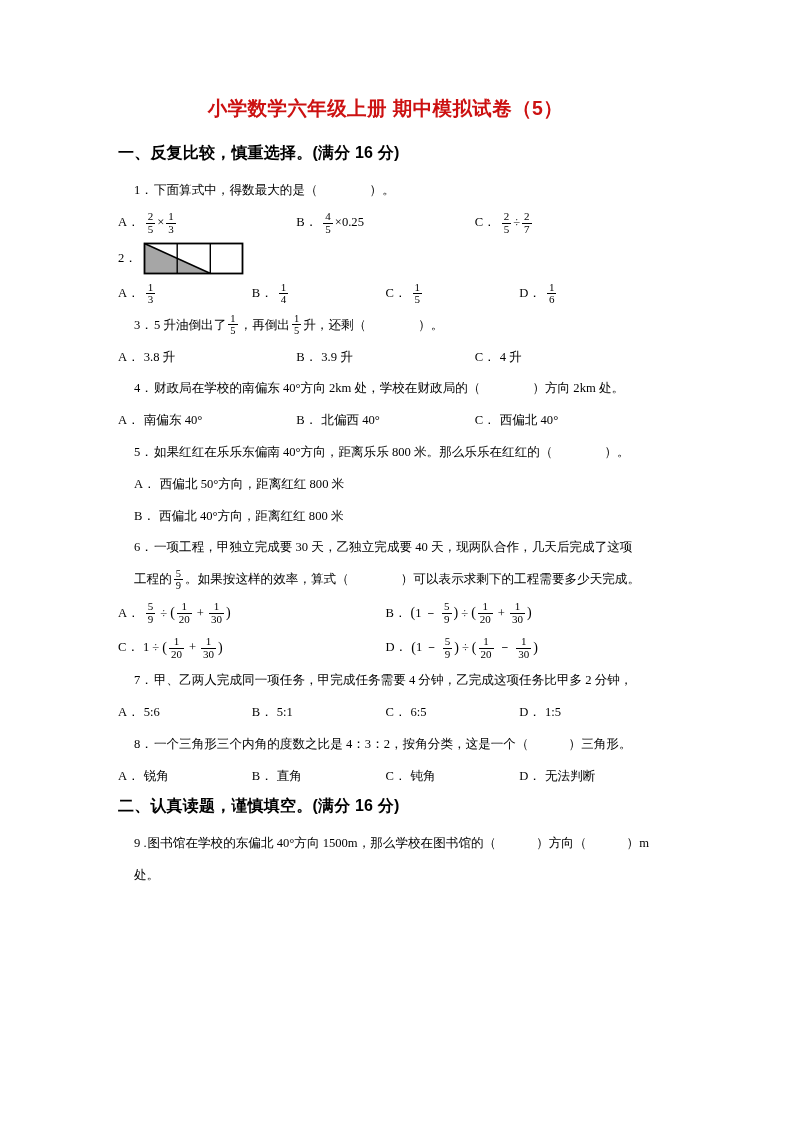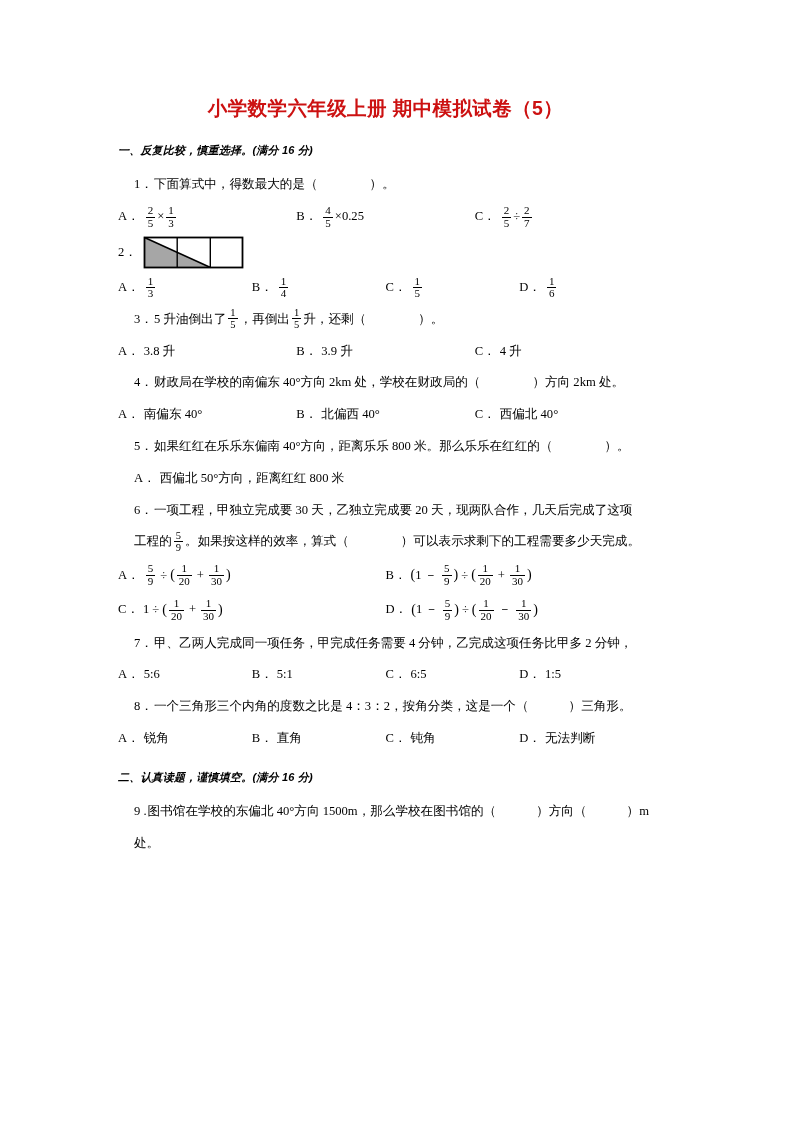--- a/index.html
+++ b/index.html
@@ -29,24 +29,23 @@
     font-weight: bold;
     font-size: 19.5px;
     text-align: center;
     letter-spacing: 0.4px;
     margin: 0 0 22px 0;
     line-height: 1.3;
   }
   .section-head {
     font-family: "Liberation Sans", "DejaVu Sans", sans-serif;
     font-weight: bold;
-    font-size: 11px;
+    font-size: 16px;
     margin: 0 0 14px 0;
     letter-spacing: 0.2px;
-    font-style: italic;
   }
   .q {
     font-size: 12.6px;
     line-height: 2.05;
     margin: 0 0 6px 16px;
     text-align: justify;
   }
   .q .num { margin-right: 1px; }
   .opts {
     display: flex;
@@ -216,23 +215,24 @@
     <div class="opt">
         <span class="opt-label">C．</span>
         <span>西偏北 40°</span>
       </div>
   </div>
 
   <div class="q">
     <span class="num">5．</span><span>如果红红在乐乐东偏南 40°方向，距离乐乐 800 米。那么乐乐在红红的（</span><span class="wide-gap"></span><span>）。</span>
   </div>
   <div class="q"><span class="opt-label">A．</span><span>西偏北 50°方向，距离红红 800 米</span></div>
-
-  <div class="q">
-    <span class="num">6．</span><span>一项工程，甲独立完成要 30 天，乙独立完成要 20 天，现两队合作，几天后完成了这项</span>
+  <div class="q"><span class="opt-label">B．</span><span>西偏北 40°方向，距离红红 800 米</span></div>
+
+  <div class="q">
+    <span class="num">6．</span><span>一项工程，甲独立完成要 30 天，乙独立完成要 40 天，现两队合作，几天后完成了这项</span>
   </div>
   <div class="q">
     <span>工程的</span><span class="frac frac-sm"><span class="n">5</span><span class="d">9</span></span><span>。如果按这样的效率，算式（</span><span class="wide-gap"></span><span>）可以表示求剩下的工程需要多少天完成。</span>
   </div>
   <div class="opts o2">
     <div class="opt">
       <span class="opt-label">A．</span>
       <span class="expr">
         <span class="frac">
             <span class="n">5</span>
@@ -361,21 +361,21 @@
     <div class="opt">
         <span class="opt-label">C．</span>
         <span>钝角</span>
       </div>
     <div class="opt">
         <span class="opt-label">D．</span>
         <span>无法判断</span>
       </div>
   </div>
 
-  <div class="section-head" style="margin-top:18px;">二、认真读题，谨慎填空。(满分 16 分)</div>
+  <div class="section-head" style="margin-top:6px;">二、认真读题，谨慎填空。(满分 16 分)</div>
 
   <div class="q">
     <span class="num">9 .</span><span>图书馆在学校的东偏北 40°方向 1500m，那么学校在图书馆的（</span><span class="mid-gap"></span><span>）方向（</span><span class="mid-gap"></span><span>）m</span>
   </div>
   <div class="q">
     <span>处。</span>
   </div>
 
 </div>
 

